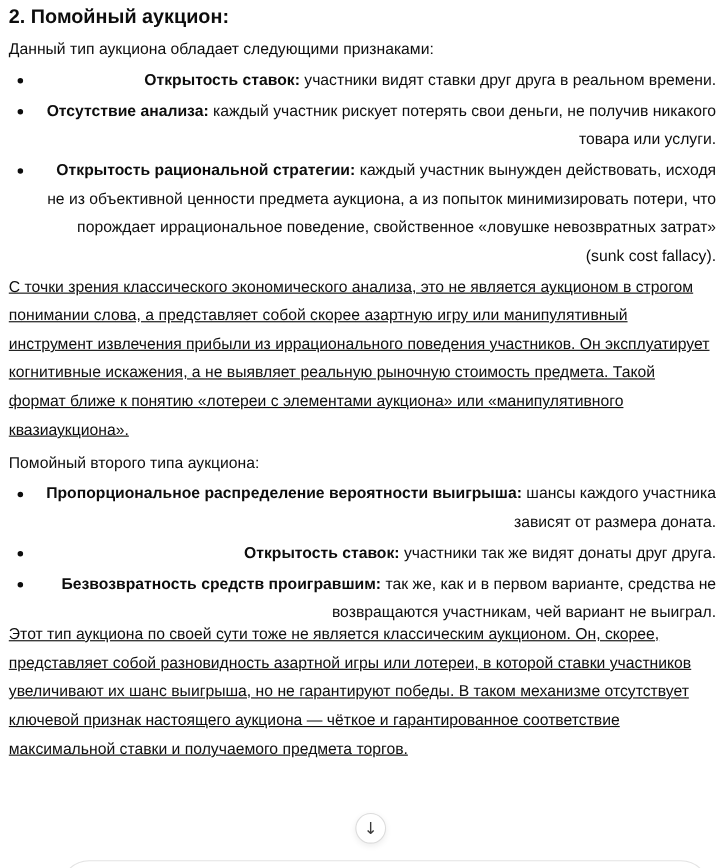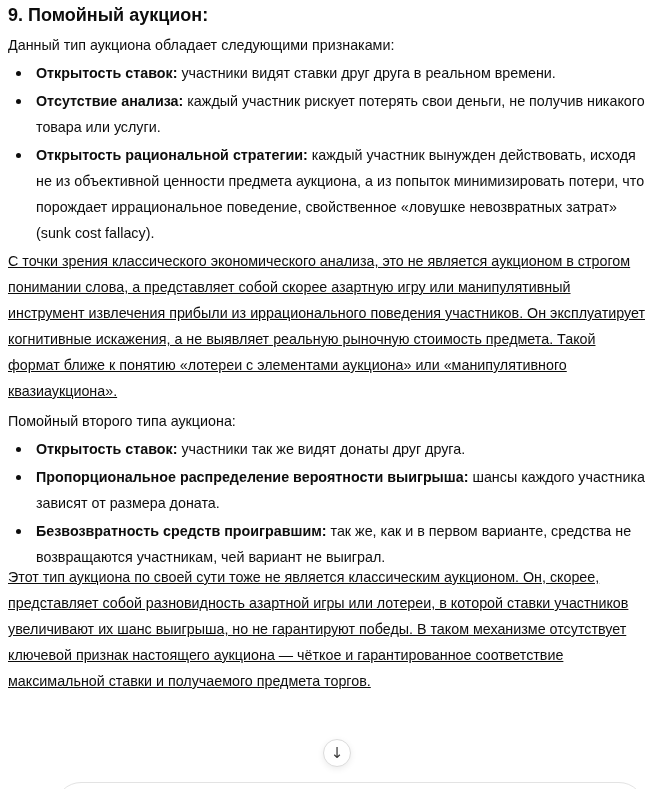--- a/index.html
+++ b/index.html
@@ -34,20 +34,21 @@
   }
   ul.bullet-list {
     list-style: none;
     margin: 0 0 2px 0;
     padding: 0;
   }
   ul.bullet-list li {
     position: relative;
     padding-left: 28px;
     margin: 2px 0;
+    text-align: right;
   }
   ul.bullet-list li::before {
     content: "";
     position: absolute;
     left: 8px;
     top: 10.5px;
     width: 5px;
     height: 5px;
     border-radius: 50%;
     background: #0d0d0d;
@@ -97,35 +98,35 @@
     border-radius: 26px;
     box-sizing: border-box;
   }
 </style>
 </head>
 <body>
 
 <div class="content">
 
   <section>
-    <h3 class="section-heading">9. Помойный аукцион:</h3>
+    <h3 class="section-heading">2. Помойный аукцион:</h3>
     <p class="intro">Данный тип аукциона обладает следующими признаками:</p>
     <ul class="bullet-list">
       <li><strong class="bullet-term">Открытость ставок:</strong><span> участники видят ставки друг друга в реальном времени.</span></li>
       <li><strong class="bullet-term">Отсутствие анализа:</strong><span> каждый участник рискует потерять свои деньги, не получив никакого товара или услуги.</span></li>
       <li><strong class="bullet-term">Открытость рациональной стратегии:</strong><span> каждый участник вынужден действовать, исходя не из объективной ценности предмета аукциона, а из попыток минимизировать потери, что порождает иррациональное поведение, свойственное «ловушке невозвратных затрат» (sunk cost fallacy).</span></li>
     </ul>
     <p class="conclusion">С точки зрения классического экономического анализа, это не является аукционом в строгом понимании слова, а представляет собой скорее азартную игру или манипулятивный инструмент извлечения прибыли из иррационального поведения участников. Он эксплуатирует когнитивные искажения, а не выявляет реальную рыночную стоимость предмета. Такой формат ближе к понятию «лотереи с элементами аукциона» или «манипулятивного квазиаукциона».</p>
   </section>
 
   <section>
     <p class="intro">Помойный второго типа аукциона:</p>
     <ul class="bullet-list">
+      <li><strong class="bullet-term">Пропорциональное распределение вероятности выигрыша:</strong><span> шансы каждого участника зависят от размера доната.</span></li>
       <li><strong class="bullet-term">Открытость ставок:</strong><span> участники так же видят донаты друг друга.</span></li>
-      <li><strong class="bullet-term">Пропорциональное распределение вероятности выигрыша:</strong><span> шансы каждого участника зависят от размера доната.</span></li>
       <li><strong class="bullet-term">Безвозвратность средств проигравшим:</strong><span> так же, как и в первом варианте, средства не возвращаются участникам, чей вариант не выиграл.</span></li>
     </ul>
     <p class="conclusion final">Этот тип аукциона по своей сути тоже не является классическим аукционом. Он, скорее, представляет собой разновидность азартной игры или лотереи, в которой ставки участников увеличивают их шанс выигрыша, но не гарантируют победы. В таком механизме отсутствует ключевой признак настоящего аукциона — чёткое и гарантированное соответствие максимальной ставки и получаемого предмета торгов.</p>
   </section>
 
 </div>
 
 <button class="scroll-btn">
   <span class="arrow">↓</span>
 </button>

